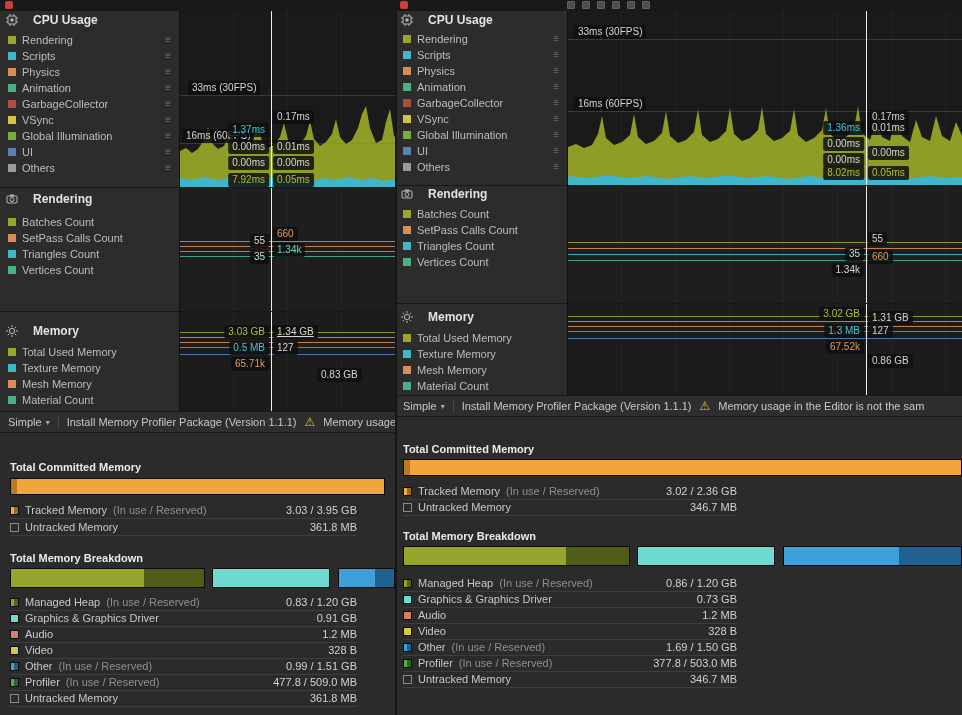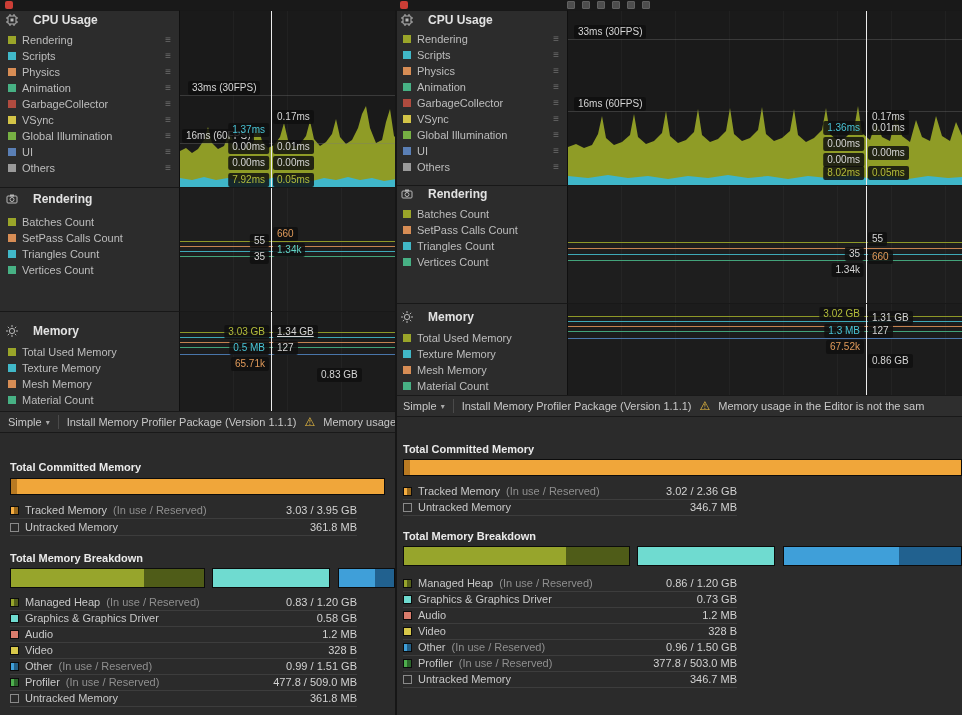--- a/index.html
+++ b/index.html
@@ -282,21 +282,21 @@
     <div class="drow" style="top:594px;left:10px;width:347px;">
         <span class="dsq i-managed"></span>
         <span>Managed Heap</span>
         <span class="dsuffix">(In use / Reserved)</span>
         <span class="dvalue">0.83 / 1.20 GB</span>
       </div>
     <div class="drow" style="top:610px;left:10px;width:347px;">
         <span class="dsq i-graphics"></span>
         <span>Graphics &amp; Graphics Driver</span>
         <span class="dsuffix"></span>
-        <span class="dvalue">0.58 GB</span>
+        <span class="dvalue">0.91 GB</span>
       </div>
     <div class="drow" style="top:626px;left:10px;width:347px;">
         <span class="dsq i-audio"></span>
         <span>Audio</span>
         <span class="dsuffix"></span>
         <span class="dvalue">1.2 MB</span>
       </div>
     <div class="drow" style="top:642px;left:10px;width:347px;">
         <span class="dsq i-video"></span>
         <span>Video</span>
@@ -537,21 +537,21 @@
     <div class="drow" style="top:623px;left:8px;width:334px;">
         <span class="dsq i-video"></span>
         <span>Video</span>
         <span class="dsuffix"></span>
         <span class="dvalue">328 B</span>
       </div>
     <div class="drow" style="top:639px;left:8px;width:334px;">
         <span class="dsq i-other"></span>
         <span>Other</span>
         <span class="dsuffix">(In use / Reserved)</span>
-        <span class="dvalue">0.96 / 1.50 GB</span>
+        <span class="dvalue">1.69 / 1.50 GB</span>
       </div>
     <div class="drow" style="top:655px;left:8px;width:334px;">
         <span class="dsq i-profiler"></span>
         <span>Profiler</span>
         <span class="dsuffix">(In use / Reserved)</span>
         <span class="dvalue">377.8 / 503.0 MB</span>
       </div>
     <div class="drow" style="top:671px;left:8px;width:334px;">
         <span class="dsq i-untracked"></span>
         <span>Untracked Memory</span>

